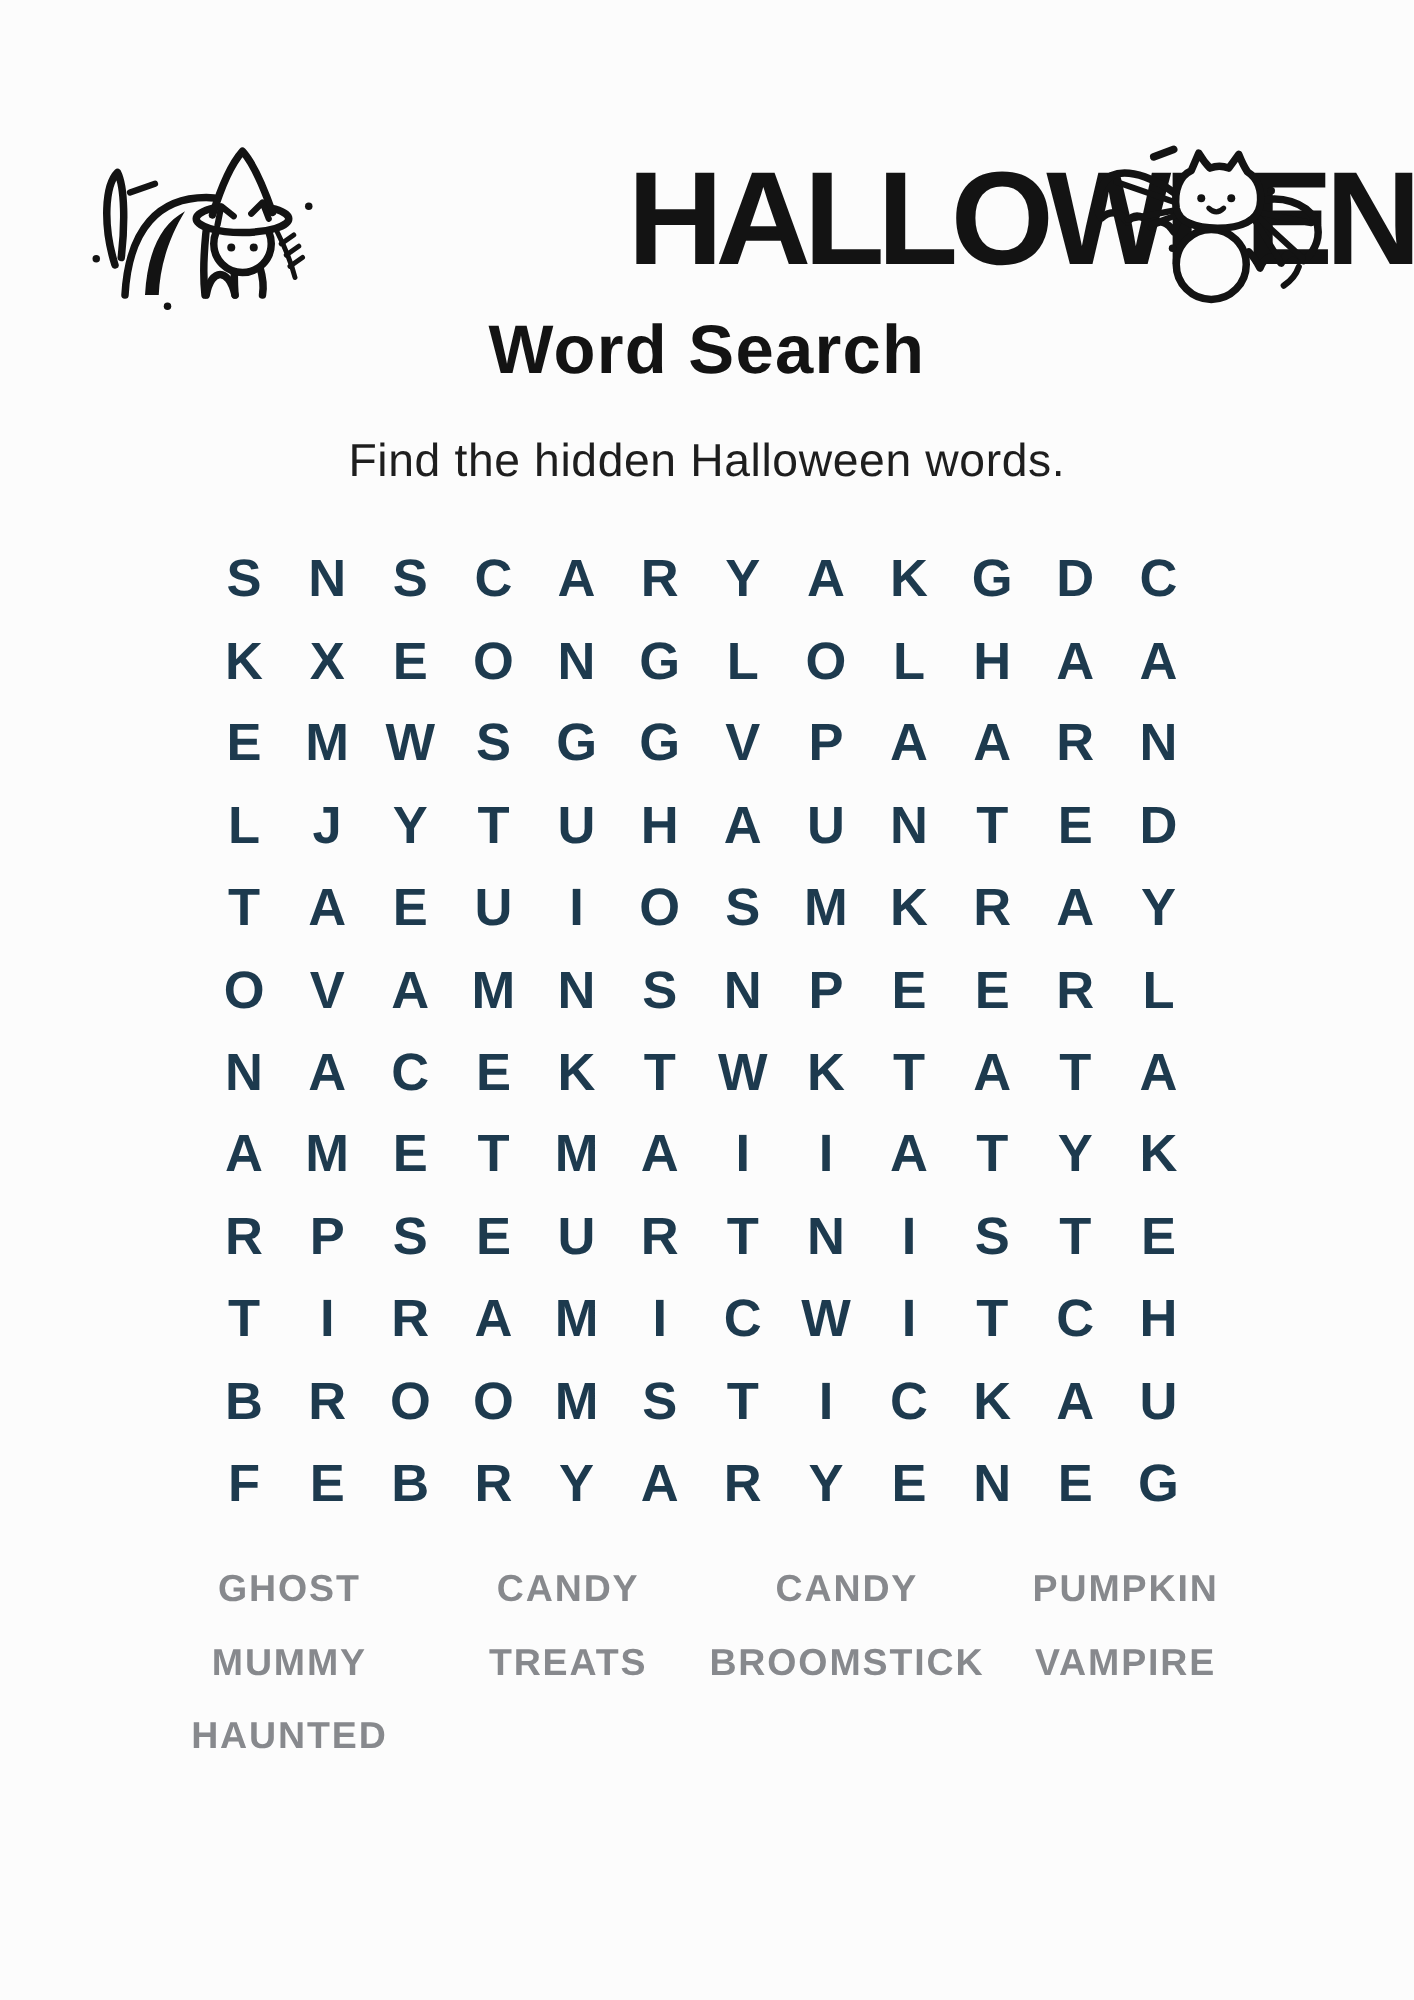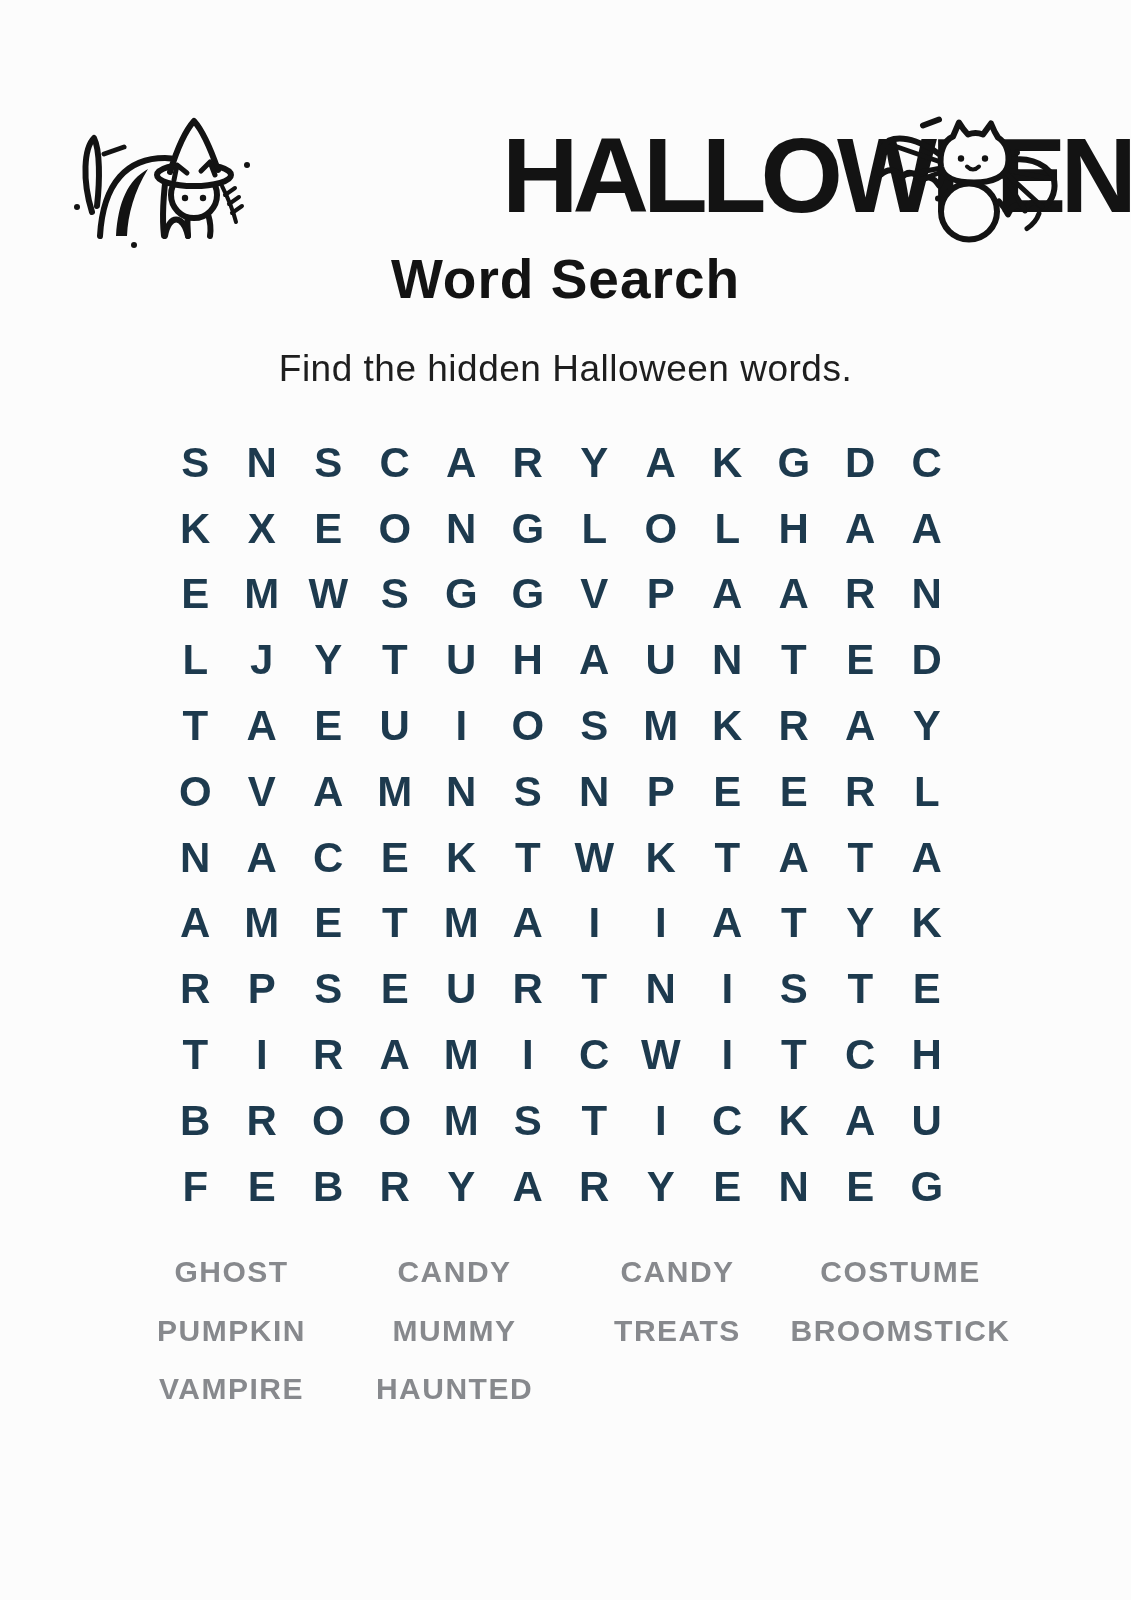--- a/index.html
+++ b/index.html
@@ -266,21 +266,20 @@
       <div class="cell">E</div>
       <div class="cell">N</div>
       <div class="cell">E</div>
       <div class="cell">G</div>
     </div>
 
   <div class="words">
       <div class="word">GHOST</div>
       <div class="word">CANDY</div>
       <div class="word">CANDY</div>
-      <div class="word">COSTUME</div>
       <div class="word">PUMPKIN</div>
       <div class="word">MUMMY</div>
       <div class="word">TREATS</div>
       <div class="word">BROOMSTICK</div>
       <div class="word">VAMPIRE</div>
       <div class="word">HAUNTED</div>
     </div>
 
 </div>
 

